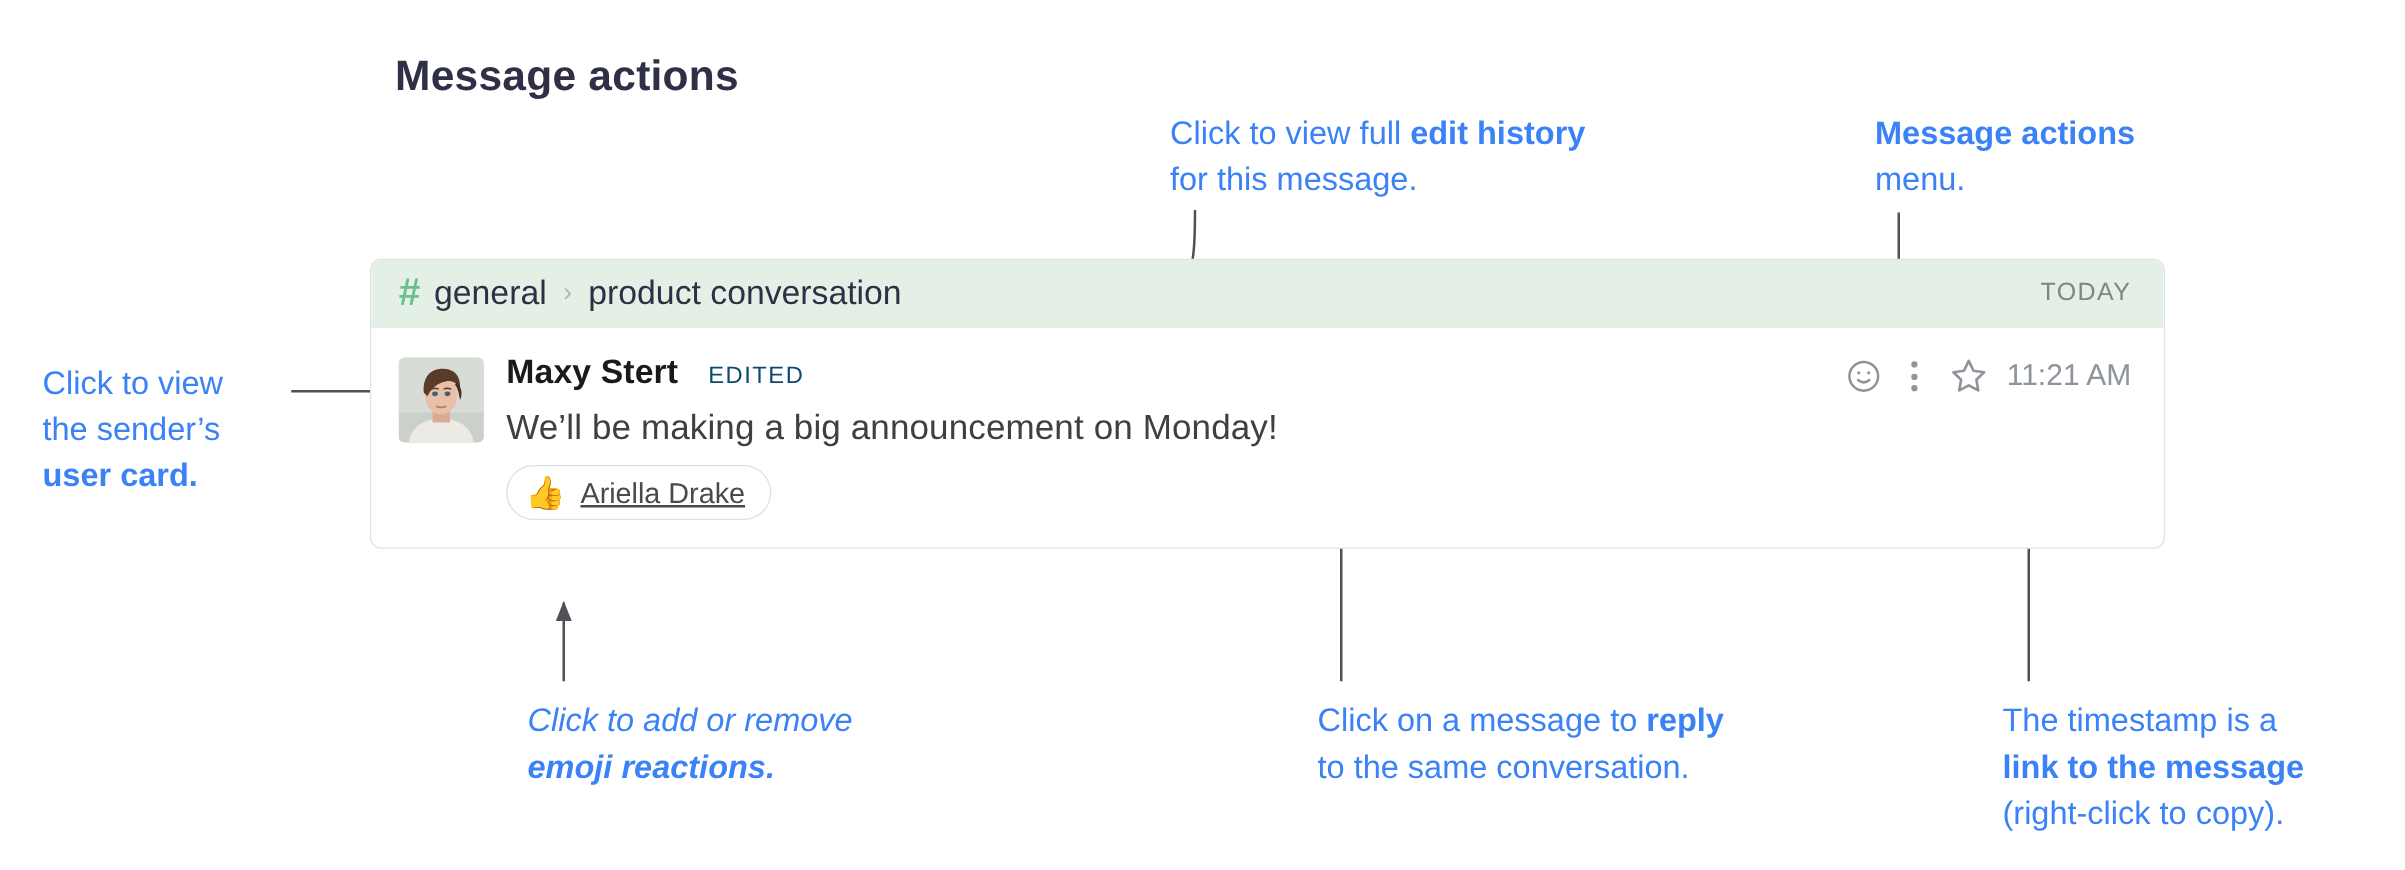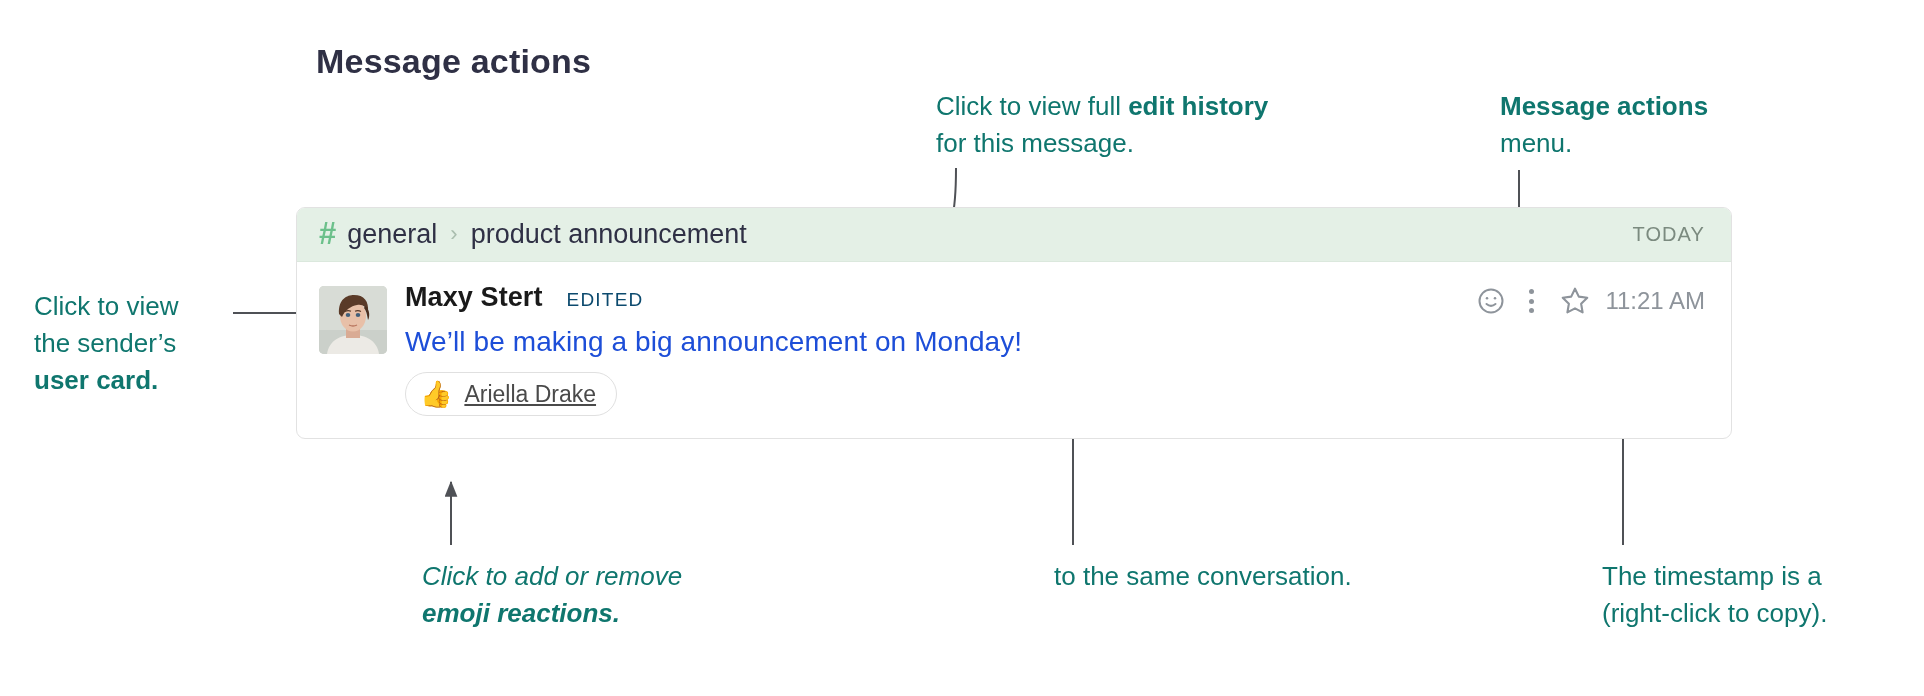--- a/index.html
+++ b/index.html
@@ -26,21 +26,21 @@
     letter-spacing: .2px;
     color: #2f3045;
     white-space: nowrap;
   }
 
   
   .annot {
     position: absolute;
     font-size: 26px;
     line-height: 37px;
-    color: #0f766e;
+    color: #3b82f6;
     white-space: nowrap;
   }
   .annot b { font-weight: 700; }
 
   #annot-user-card  { left: 34px;   top: 288px; text-align: left; }
   #annot-edit-hist  { left: 936px;  top: 88px;  }
   #annot-menu       { left: 1500px; top: 88px;  }
   #annot-emoji      { left: 422px;  top: 558px; font-style: italic; }
   #annot-reply      { left: 1054px; top: 558px; }
   #annot-timestamp  { left: 1602px; top: 558px; }
@@ -141,21 +141,21 @@
   }
   #edited-label {
     font-size: 19px;
     letter-spacing: 1.2px;
     color: #0c4a6e;
     margin-left: 24px;
   }
 
   #message-text {
     font-size: 28px;
-    color: #1d4ed8;
+    color: #404040;
     margin-top: 10px;
     font-weight: 400;
     letter-spacing: .1px;
   }
 
   #reaction-row { margin-top: 14px; }
   #reaction-pill {
     display: inline-flex;
     align-items: center;
     border: 1px solid #e0e0e0;
@@ -244,35 +244,37 @@
     <div><b>Message actions</b></div>
     <div><span>menu.</span></div>
   </div>
 
   <div class="annot" id="annot-emoji">
     <div><span>Click to add or remove</span></div>
     <div><b>emoji reactions.</b></div>
   </div>
 
   <div class="annot" id="annot-reply">
+    <div><span>Click on a message to </span><b>reply</b></div>
     <div><span>to the same conversation.</span></div>
   </div>
 
   <div class="annot" id="annot-timestamp">
     <div><span>The timestamp is a</span></div>
+    <div><b>link to the message</b></div>
     <div><span>(right-click to copy).</span></div>
   </div>
 
   <div id="message-card">
 
     <div id="card-header">
       <span id="hash-icon">#</span>
       <span id="channel-name">general</span>
       <span id="breadcrumb-sep">›</span>
-      <span id="topic-name">product announcement</span>
+      <span id="topic-name">product conversation</span>
       <span id="today-label">TODAY</span>
     </div>
 
     <div id="card-body">
 
       <div id="avatar">
         <svg viewBox="0 0 68 68" xmlns="http://www.w3.org/2000/svg">
           <rect width="68" height="68" fill="#d8dcd6"></rect>
           <rect y="44" width="68" height="24" fill="#cbd0ca"></rect>
 

